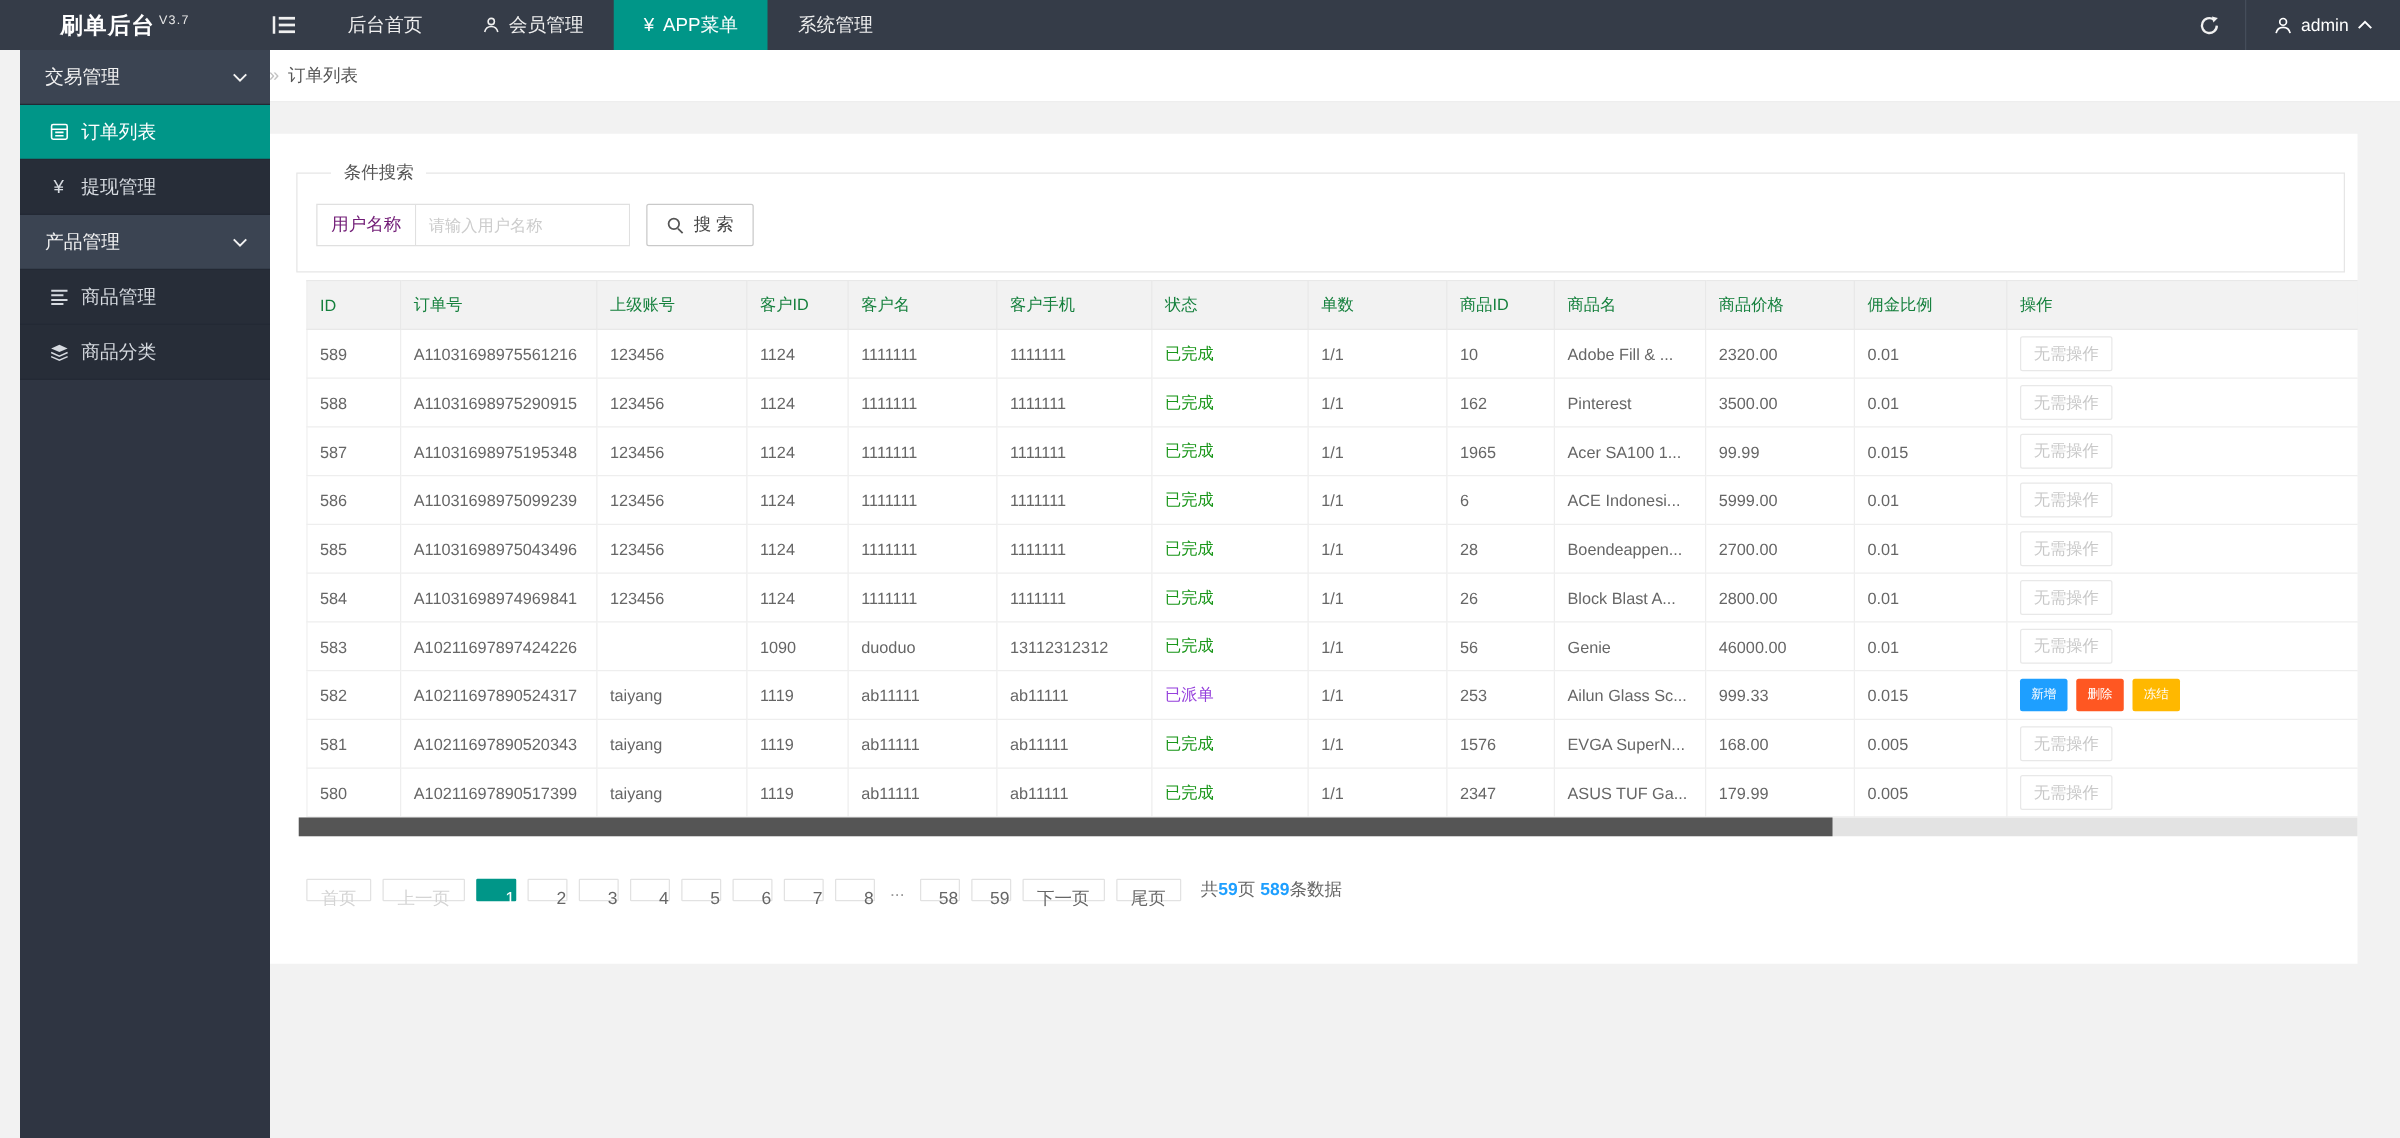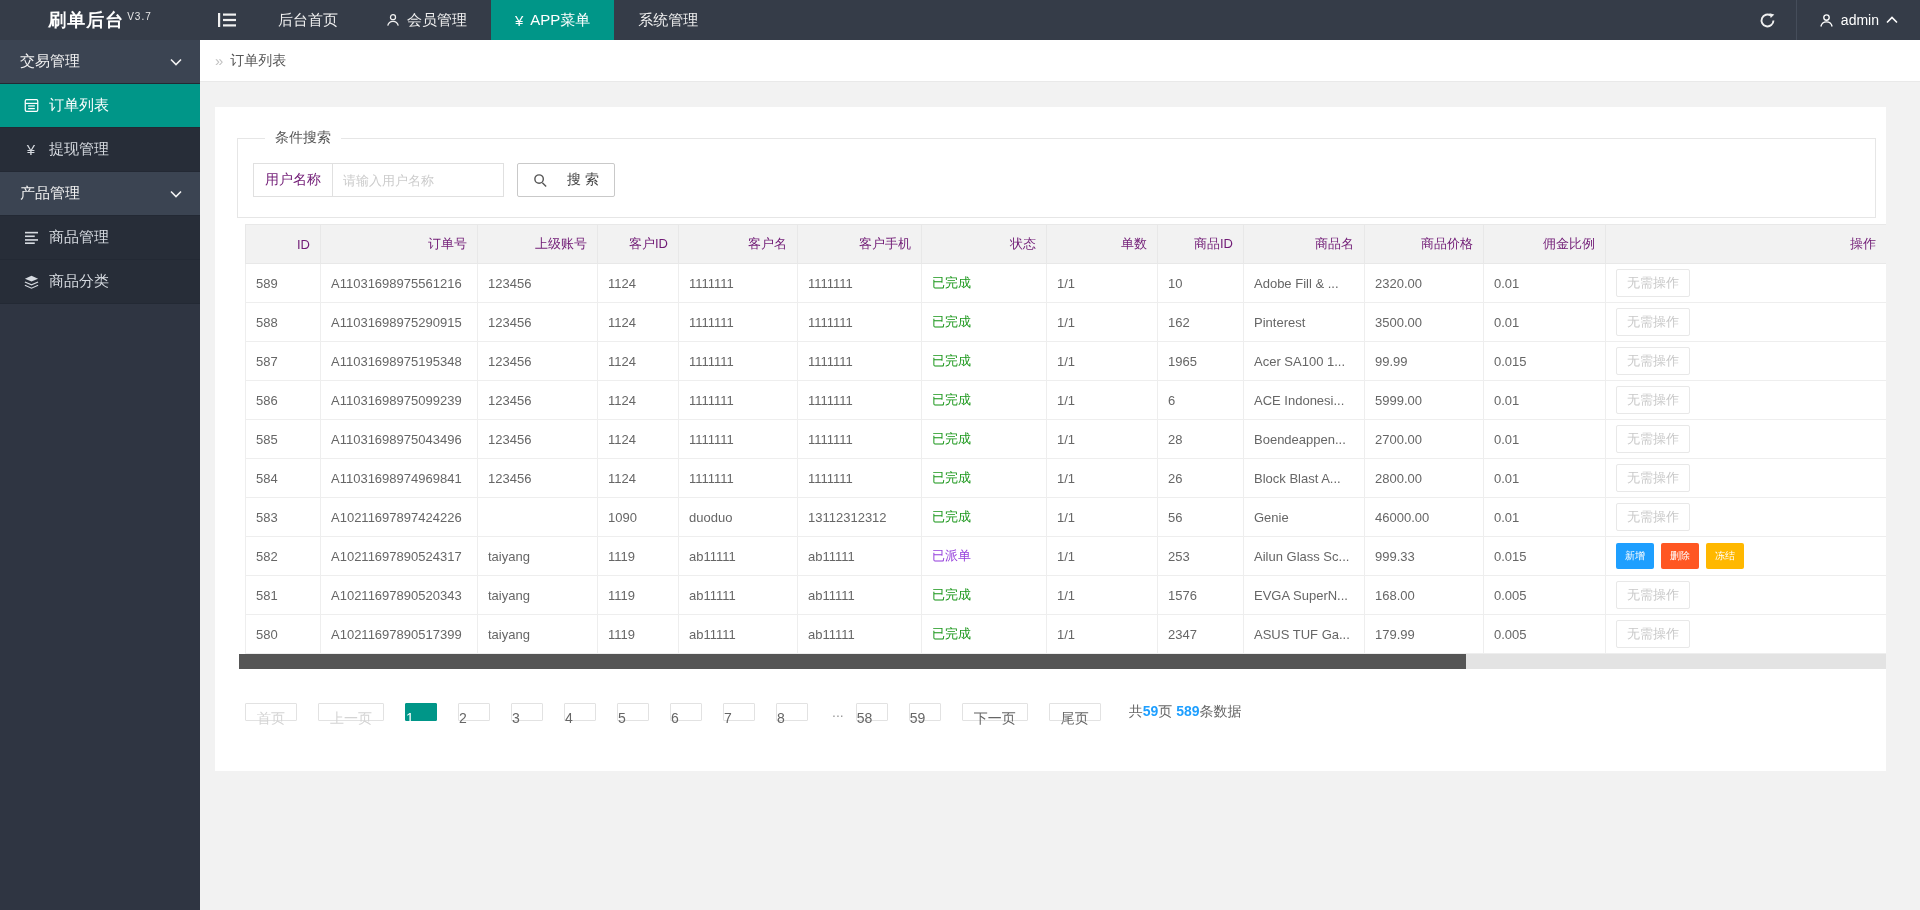--- a/index.html
+++ b/index.html
@@ -16,21 +16,21 @@
   .logo sup { font-size:10px; font-weight:normal; margin-left:3px; position:relative; top:-4px; color:#e8e8e8; }
   .hamburger { width:54px; display:flex; align-items:center; justify-content:center; cursor:pointer; }
   .nav { display:flex; align-items:stretch; }
   .nav-item { display:flex; align-items:center; gap:7px; padding:0 24px; color:#f0f0f0; font-size:15px; cursor:pointer; }
   .nav-item.active { background:#009688; color:#fff; }
   .nav-yen { font-size:15px; }
   .header-right { margin-left:auto; display:flex; align-items:stretch; }
   .refresh-btn { width:56px; display:flex; align-items:center; justify-content:center; cursor:pointer; }
   .user-box { display:flex; align-items:center; gap:7px; padding:0 22px; color:#fff; font-size:14px; border-left:1px solid #454d5a; cursor:pointer; }
   
-  .sidebar { position:fixed; top:40px; left:0; bottom:0; width:200px; background:#2f3542; z-index:10; }
+  .sidebar { position:fixed; top:40px; left:16px; bottom:0; width:200px; background:#2f3542; z-index:10; }
   .side-row { height:44px; display:flex; align-items:center; font-size:15px; cursor:pointer; border-bottom:1px solid #232934; }
   .side-group { background:#3b4452; color:#f2f2f2; padding:0 18px 0 20px; }
   .side-group .chev { margin-left:auto; }
   .side-item { background:#272d38; color:#d6dae0; padding:0 14px 0 22px; gap:9px; }
   .side-item.active { background:#009688; color:#fff; }
   .side-icon { display:flex; align-items:center; width:18px; justify-content:center; }
   
   .main { margin-left:200px; padding-top:40px; }
   .breadcrumb-bar { height:42px; background:#fff; border-bottom:1px solid #e9e9e9; display:flex; align-items:center; padding-left:15px; gap:7px; font-size:14px; }
   .crumb-arrow { color:#c2c2c2; font-size:15px; }
@@ -38,34 +38,34 @@
   .content { padding:25px 34px 0 15px; }
   .card { background:#fff; height:664px; padding-top:22px; }
   
   .search-fieldset { margin:0 10px 0 22px; border:1px solid #e6e6e6; padding:14px 15px 20px; }
   .search-fieldset legend { padding:0 10px; margin-left:12px; font-size:14px; color:#555; }
   .search-row { display:flex; align-items:center; margin-top:2px; }
   .input-group { display:inline-flex; align-items:stretch; border:1px solid #e0e0e0; height:34px; background:#fff; }
   .ig-label { display:flex; align-items:center; padding:0 11px; border-right:1px solid #e0e0e0; color:#701a75; font-size:14px; white-space:nowrap; }
   .ig-input { border:none; outline:none; width:170px; padding:0 10px; font-size:13px; color:#333; }
   .ig-input::placeholder { color:#ccc; }
-  .search-btn { margin-left:13px; height:34px; padding:0 15px; background:#fff; border:1px solid #c9c9c9; border-radius:2px; font-size:14px; color:#444; display:inline-flex; align-items:center; gap:19px; cursor:pointer; }
+  .search-btn { margin-left:13px; height:34px; padding:0 15px; background:#fff; border:1px solid #c9c9c9; border-radius:2px; font-size:14px; color:#444; display:inline-flex; align-items:center; gap:7px; cursor:pointer; }
   
   .table-wrap { margin:6px 0 0 30px; overflow:hidden; }
   table { border-collapse:collapse; table-layout:fixed; width:1642px; }
-  th { background:#f2f2f2; border:1px solid #e8e8e8; height:39px; padding:0 10px; text-align:right; font-weight:normal; color:#701a75; font-size:13px; }
+  th { background:#f2f2f2; border:1px solid #e8e8e8; height:39px; padding:0 10px; text-align:left; font-weight:normal; color:#15803d; font-size:13px; }
   td { border:1px solid #eeeeee; height:39px; padding:0 10px; color:#666; font-size:13px; white-space:nowrap; overflow:hidden; background:#fff; }
   .no-action { display:inline-block; border:1px solid #e8e8e8; color:#c8c8c8; background:#fff; border-radius:2px; padding:0 10px; height:28px; line-height:26px; font-size:13px; }
   .act-btn { display:inline-block; color:#fff; border:none; border-radius:2px; height:26px; line-height:26px; padding:0 9px; margin-right:7px; font-size:10px; cursor:pointer; }
   
   .hscroll { margin-left:24px; height:15px; background:#e3e3e3; position:relative; cursor:pointer; }
   .hscroll-thumb { position:absolute; top:0; left:0; height:100%; width:74.5%; background:#555; }
   
   .pager { display:flex; align-items:center; margin:34px 0 0 30px; }
-  .page-btn { min-width:32px; height:18px; line-height:28px; border:1px solid #e2e2e2; background:#fff; color:#666; text-align:left; margin-right:21px; padding:0 11px; font-size:14px; cursor:pointer; border-radius:1px; }
+  .page-btn { min-width:32px; height:18px; line-height:28px; border:1px solid #e2e2e2; background:#fff; color:#666; text-align:right; margin-right:9px; padding:0 11px; font-size:14px; cursor:pointer; border-radius:1px; }
   .page-btn.num { padding:0; width:32px; }
   .page-btn.disabled { color:#d4d4d4; cursor:default; }
   .page-btn.active { background:#009688; border-color:#009688; color:#fff; }
   .page-ellipsis { border:none; background:transparent; color:#999; margin-right:9px; padding:0 3px; font-size:14px; }
   .pager-summary { margin-left:7px; font-size:14px; color:#666; }
   .pager-summary b { color:#1E9FFF; }
   svg { display:block; }
 </style>
 </head>
 <body>

